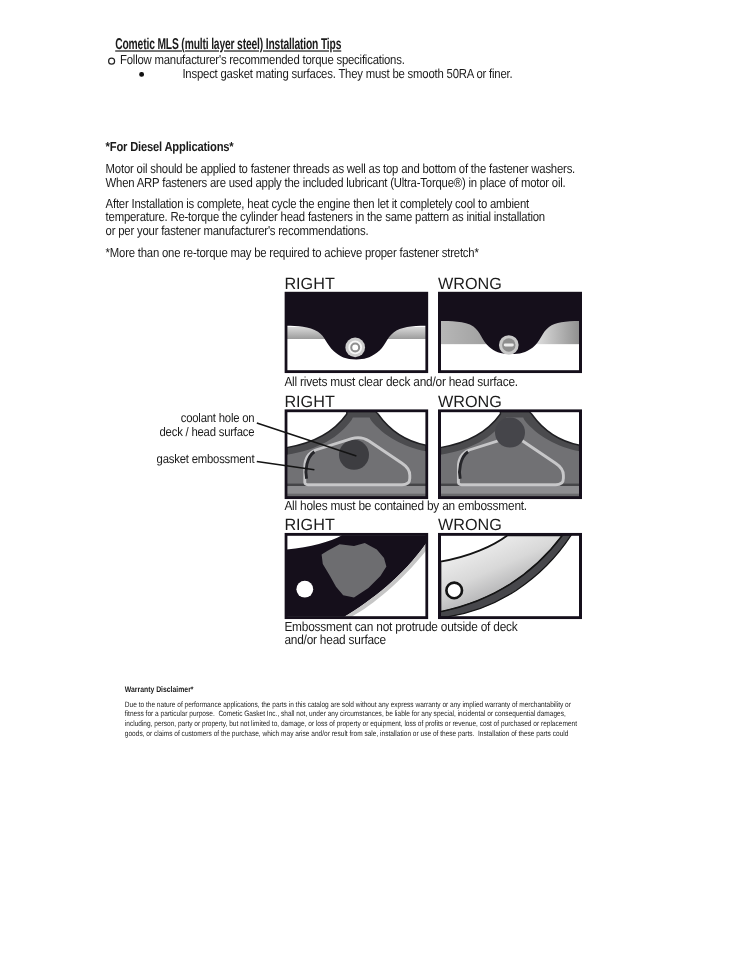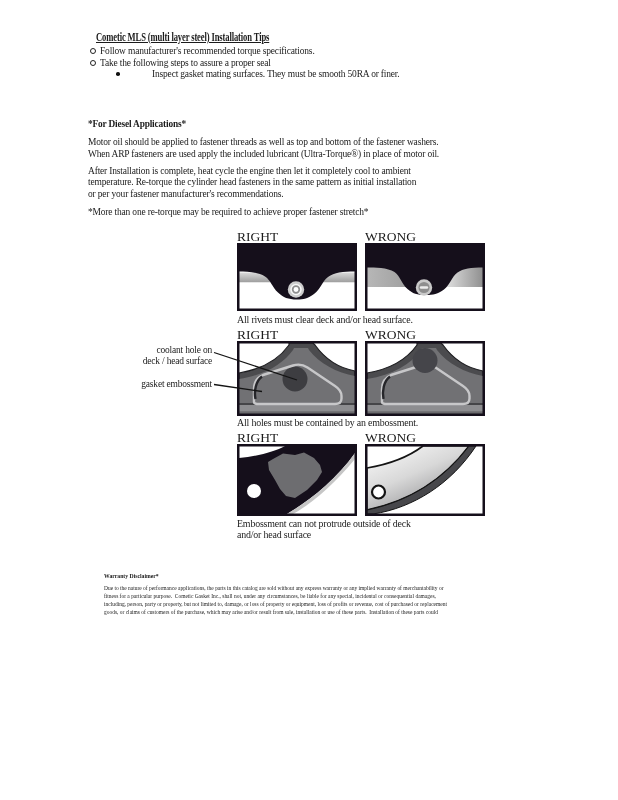--- a/index.html
+++ b/index.html
@@ -1,17 +1,17 @@
 <!DOCTYPE html>
 <html><head>
 <meta charset="utf-8">
 <style>
   html,body{margin:0;padding:0;background:#ffffff;}
   .page{position:relative;width:618px;height:616px;background:#ffffff;overflow:hidden;
-        font-family:Liberation Serif, serif;color:#1b1b1b;}
+        font-family:Liberation Sans, sans-serif;color:#1b1b1b;}
   .abs{position:absolute;}
 
   
   .title{left:96px;top:29px;font-size:13px;font-weight:bold;white-space:nowrap;}
   .title .sx{display:inline-block;transform:scaleX(.66);transform-origin:left top;
              text-decoration:underline;letter-spacing:-0.2px;}
 
   
   .bullets{left:90px;top:45px;text-align:center;}
   .b-row{display:flex;align-items:flex-start;height:11.7px;line-height:11.7px;font-size:11px;}
@@ -48,24 +48,20 @@
 <div class="page">
 
   <div class="abs title">
     <span class="sx">Cometic MLS (multi layer steel) Installation Tips</span>
   </div>
 
   <div class="abs bullets">
     <div class="b-row">
       <span class="dot-o"></span>
       <span class="txt">Follow manufacturer's recommended torque specifications.</span>
-    </div>
-    <div class="b-row">
-      <span class="dot-o"></span>
-      <span class="txt">Take the following steps to assure a proper seal</span>
     </div>
     <div class="b-row sub">
       <span class="dot-f"></span>
       <span class="txt">Inspect gasket mating surfaces.  They must be smooth 50RA or finer.</span>
     </div>
   </div>
 
   <div class="abs dh">
     <span class="sx">*For Diesel Applications*</span>
   </div>

